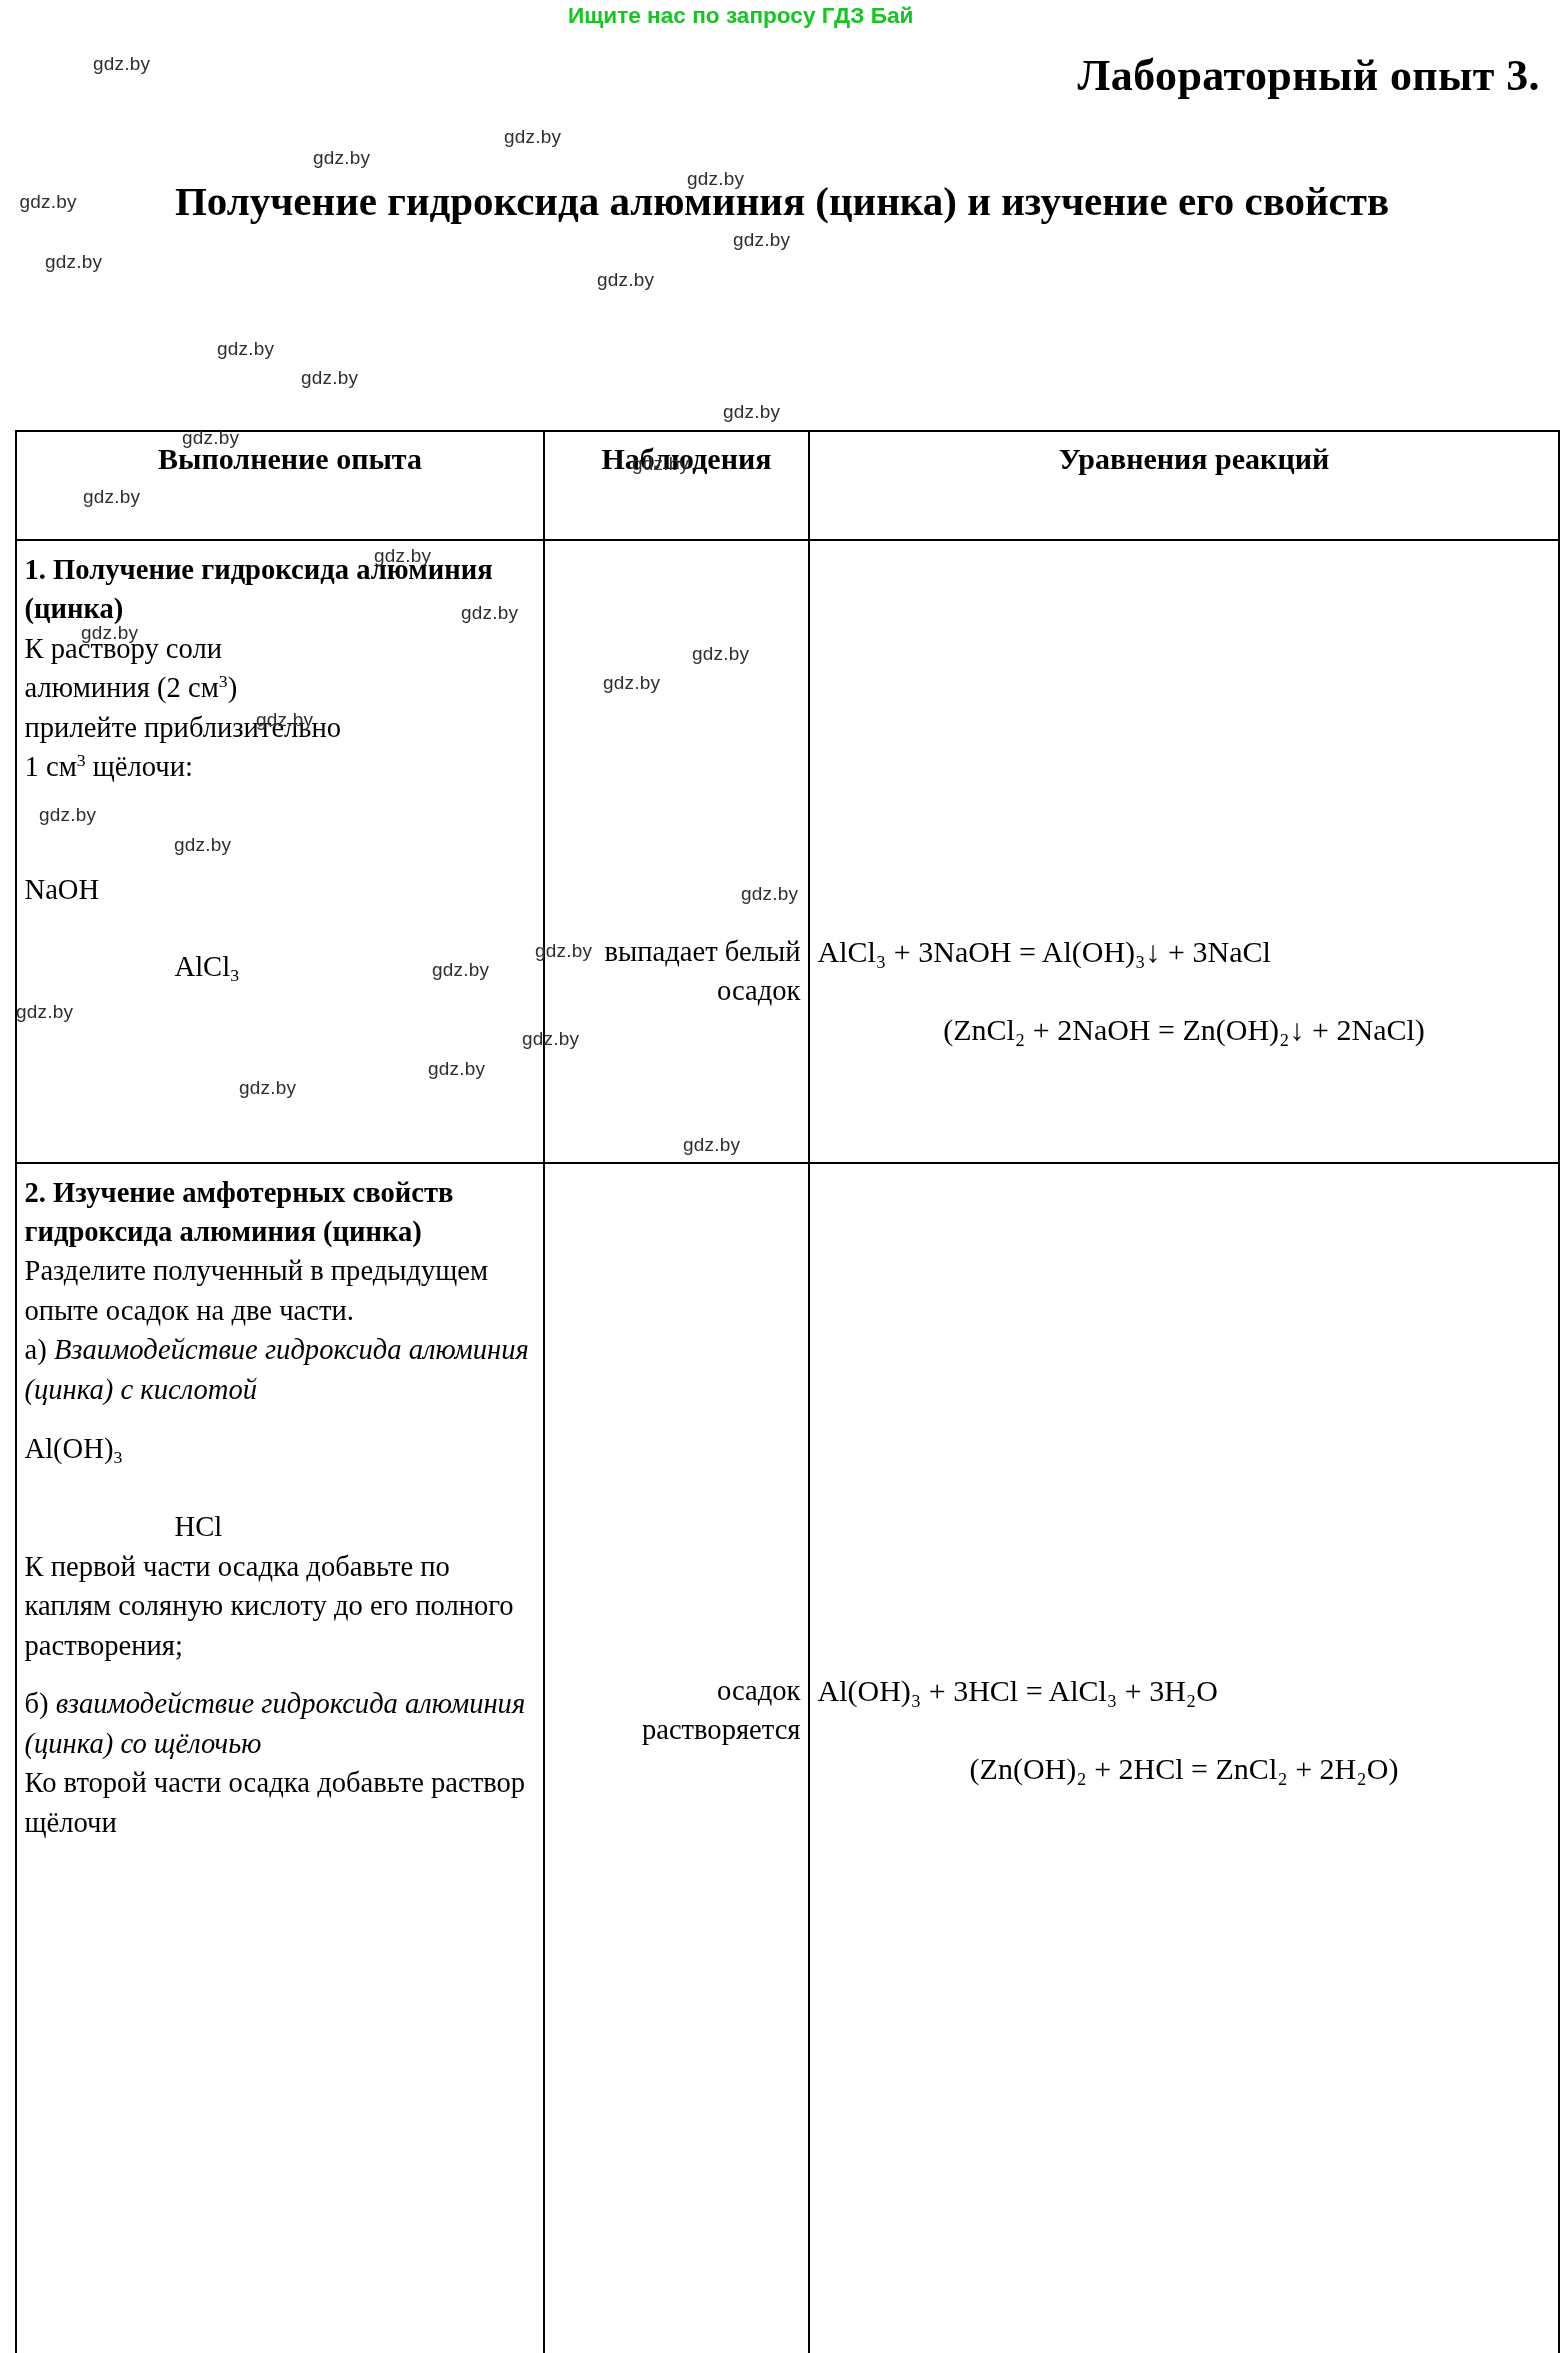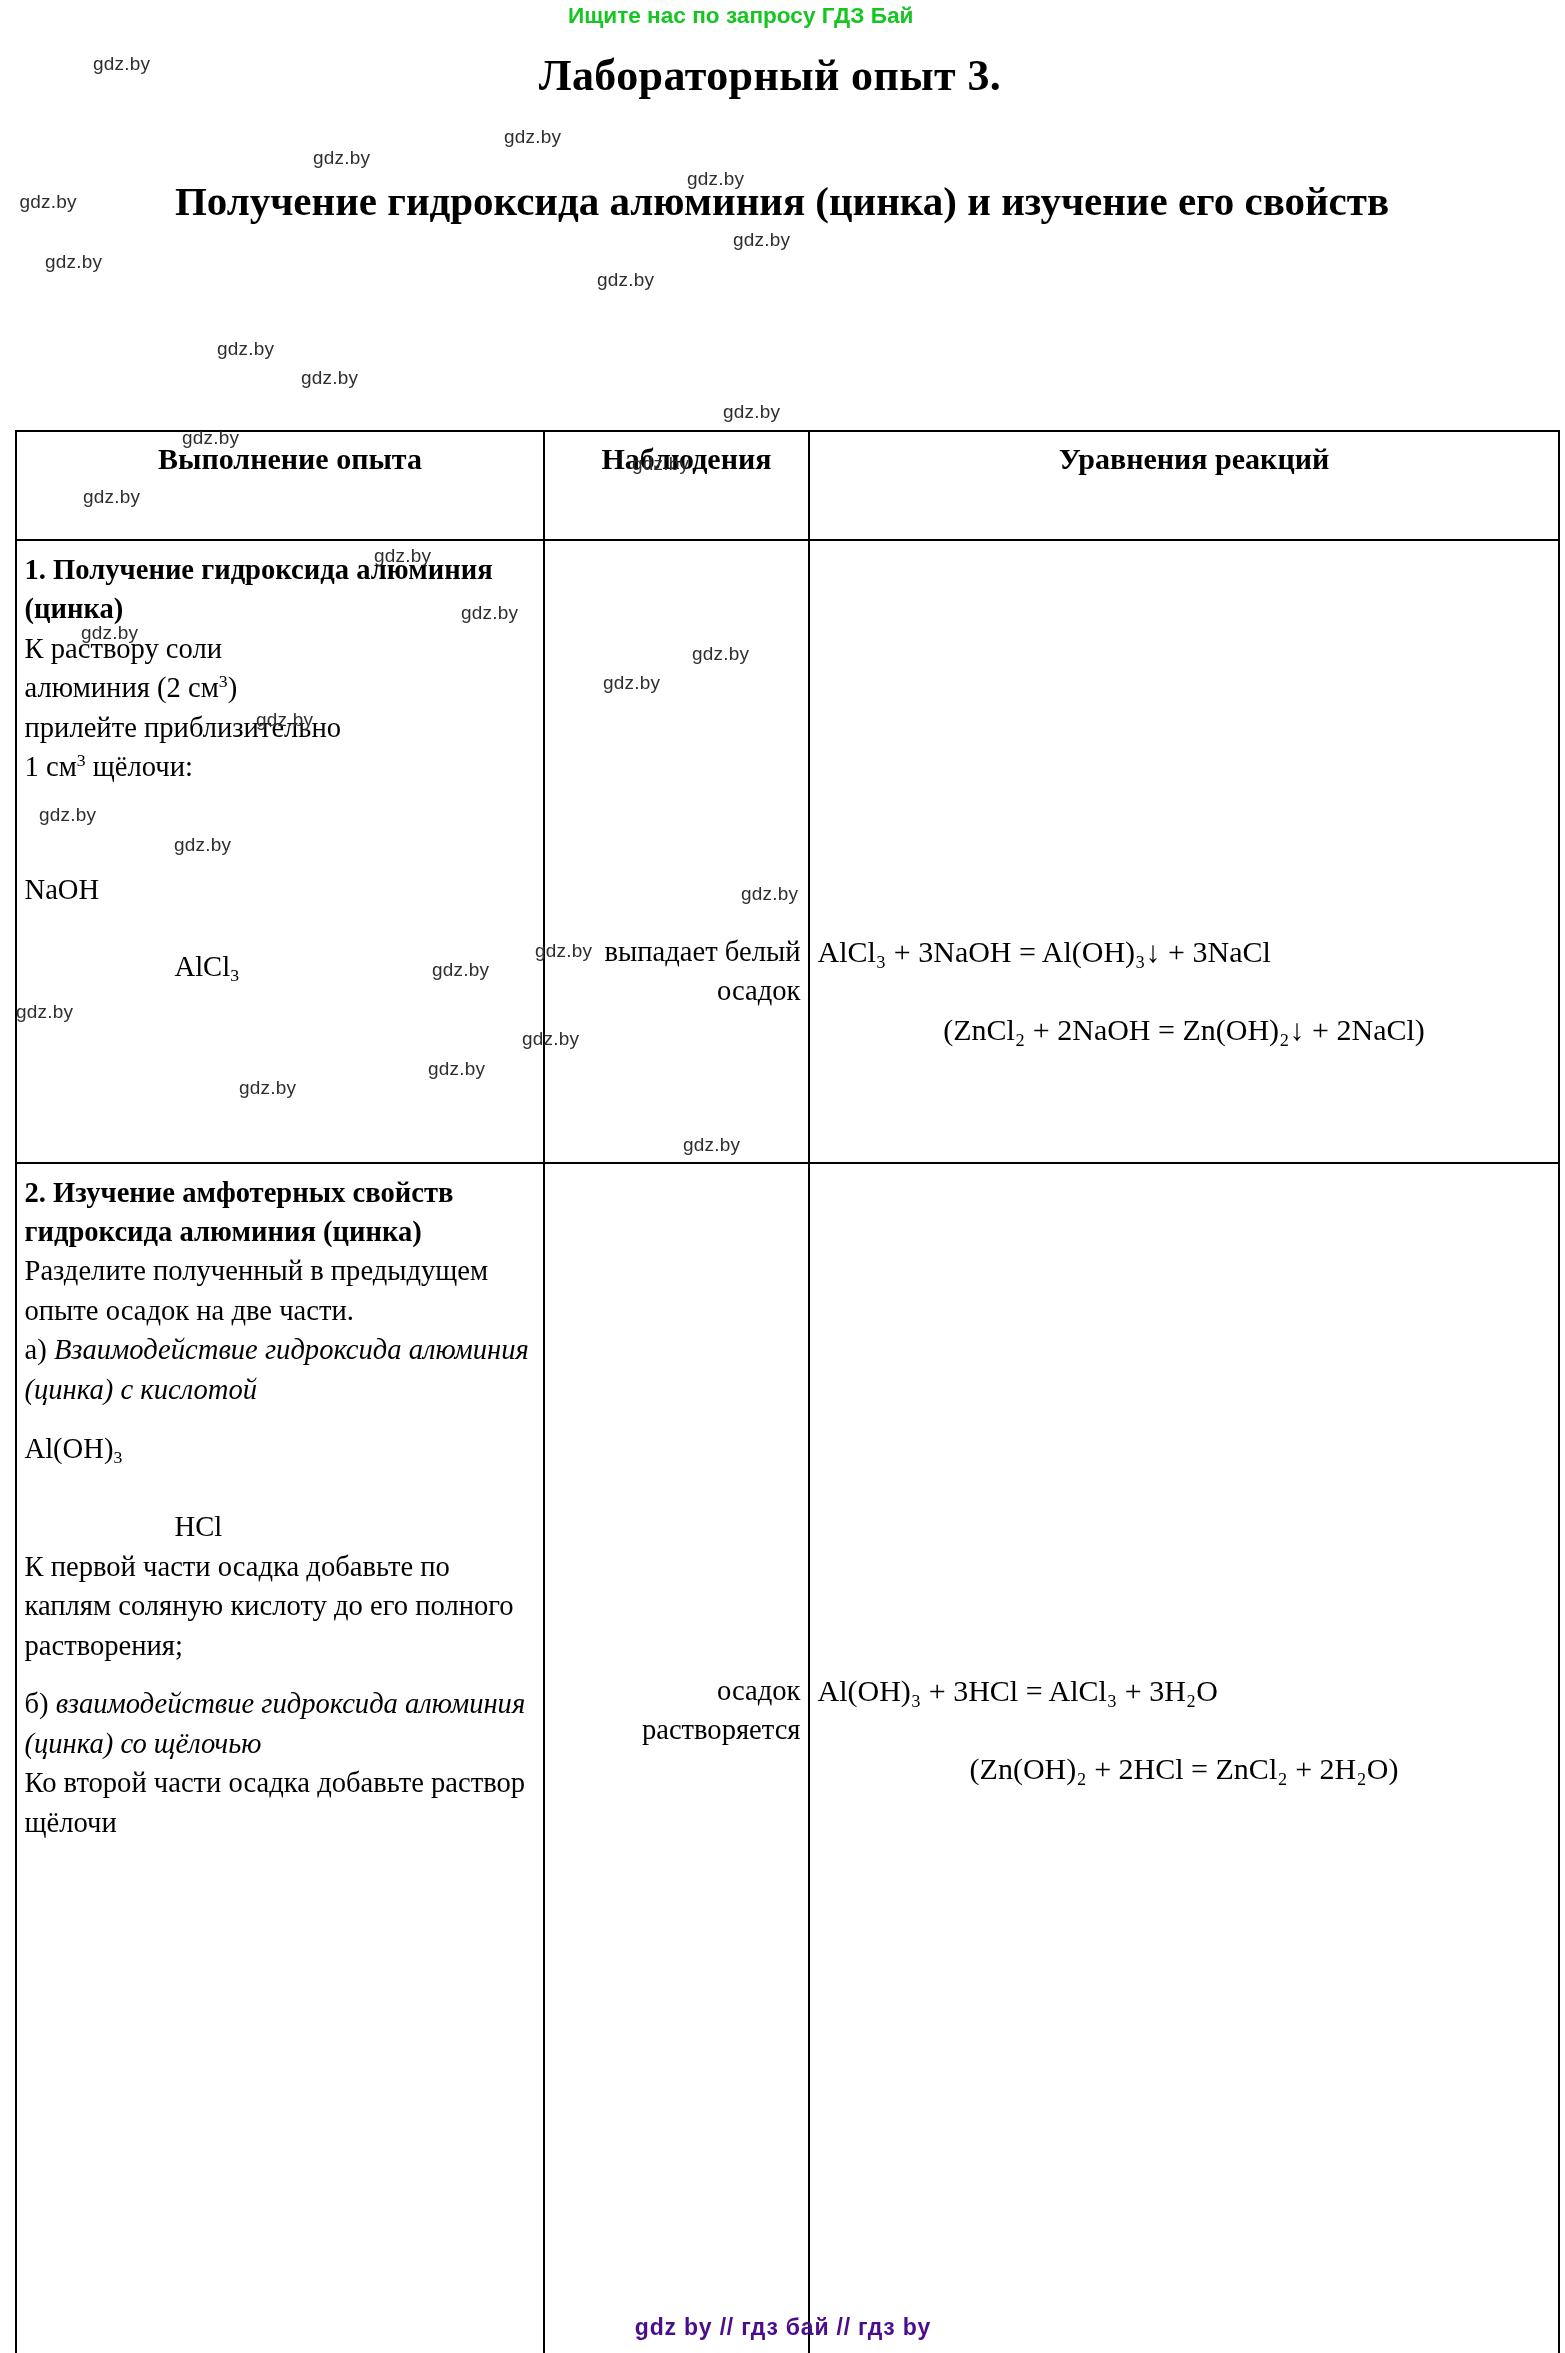--- a/index.html
+++ b/index.html
@@ -44,21 +44,21 @@
     color: #15c621;
     white-space: nowrap;
   }
 
   
   .doc-title {
     position: absolute;
     top: 50px;
     left: 0;
     width: 1540px;
-    text-align: center;
+    text-align: right;
     font-size: 44px;
     font-weight: 700;
     letter-spacing: 0.4px;
   }
   .doc-subtitle {
     position: absolute;
     top: 177px;
     left: 53px;
     width: 1458px;
     text-align: center;
@@ -294,16 +294,15 @@
       <div class="wm" style="left: 741px; top: 883px;">gdz.by</div>
       <div class="wm" style="left: 535px; top: 940px;">gdz.by</div>
       <div class="wm" style="left: 432px; top: 959px;">gdz.by</div>
       <div class="wm" style="left: 16px; top: 1001px;">gdz.by</div>
       <div class="wm" style="left: 522px; top: 1028px;">gdz.by</div>
       <div class="wm" style="left: 428px; top: 1058px;">gdz.by</div>
       <div class="wm" style="left: 239px; top: 1077px;">gdz.by</div>
       <div class="wm" style="left: 683px; top: 1134px;">gdz.by</div>
     </div>
 
-  <div class="footer" style="color: rgb(75, 13, 140);">gdz by  //  гдз бай  //  гдз by</div>
 
 </div>
 
 
 </body></html>

